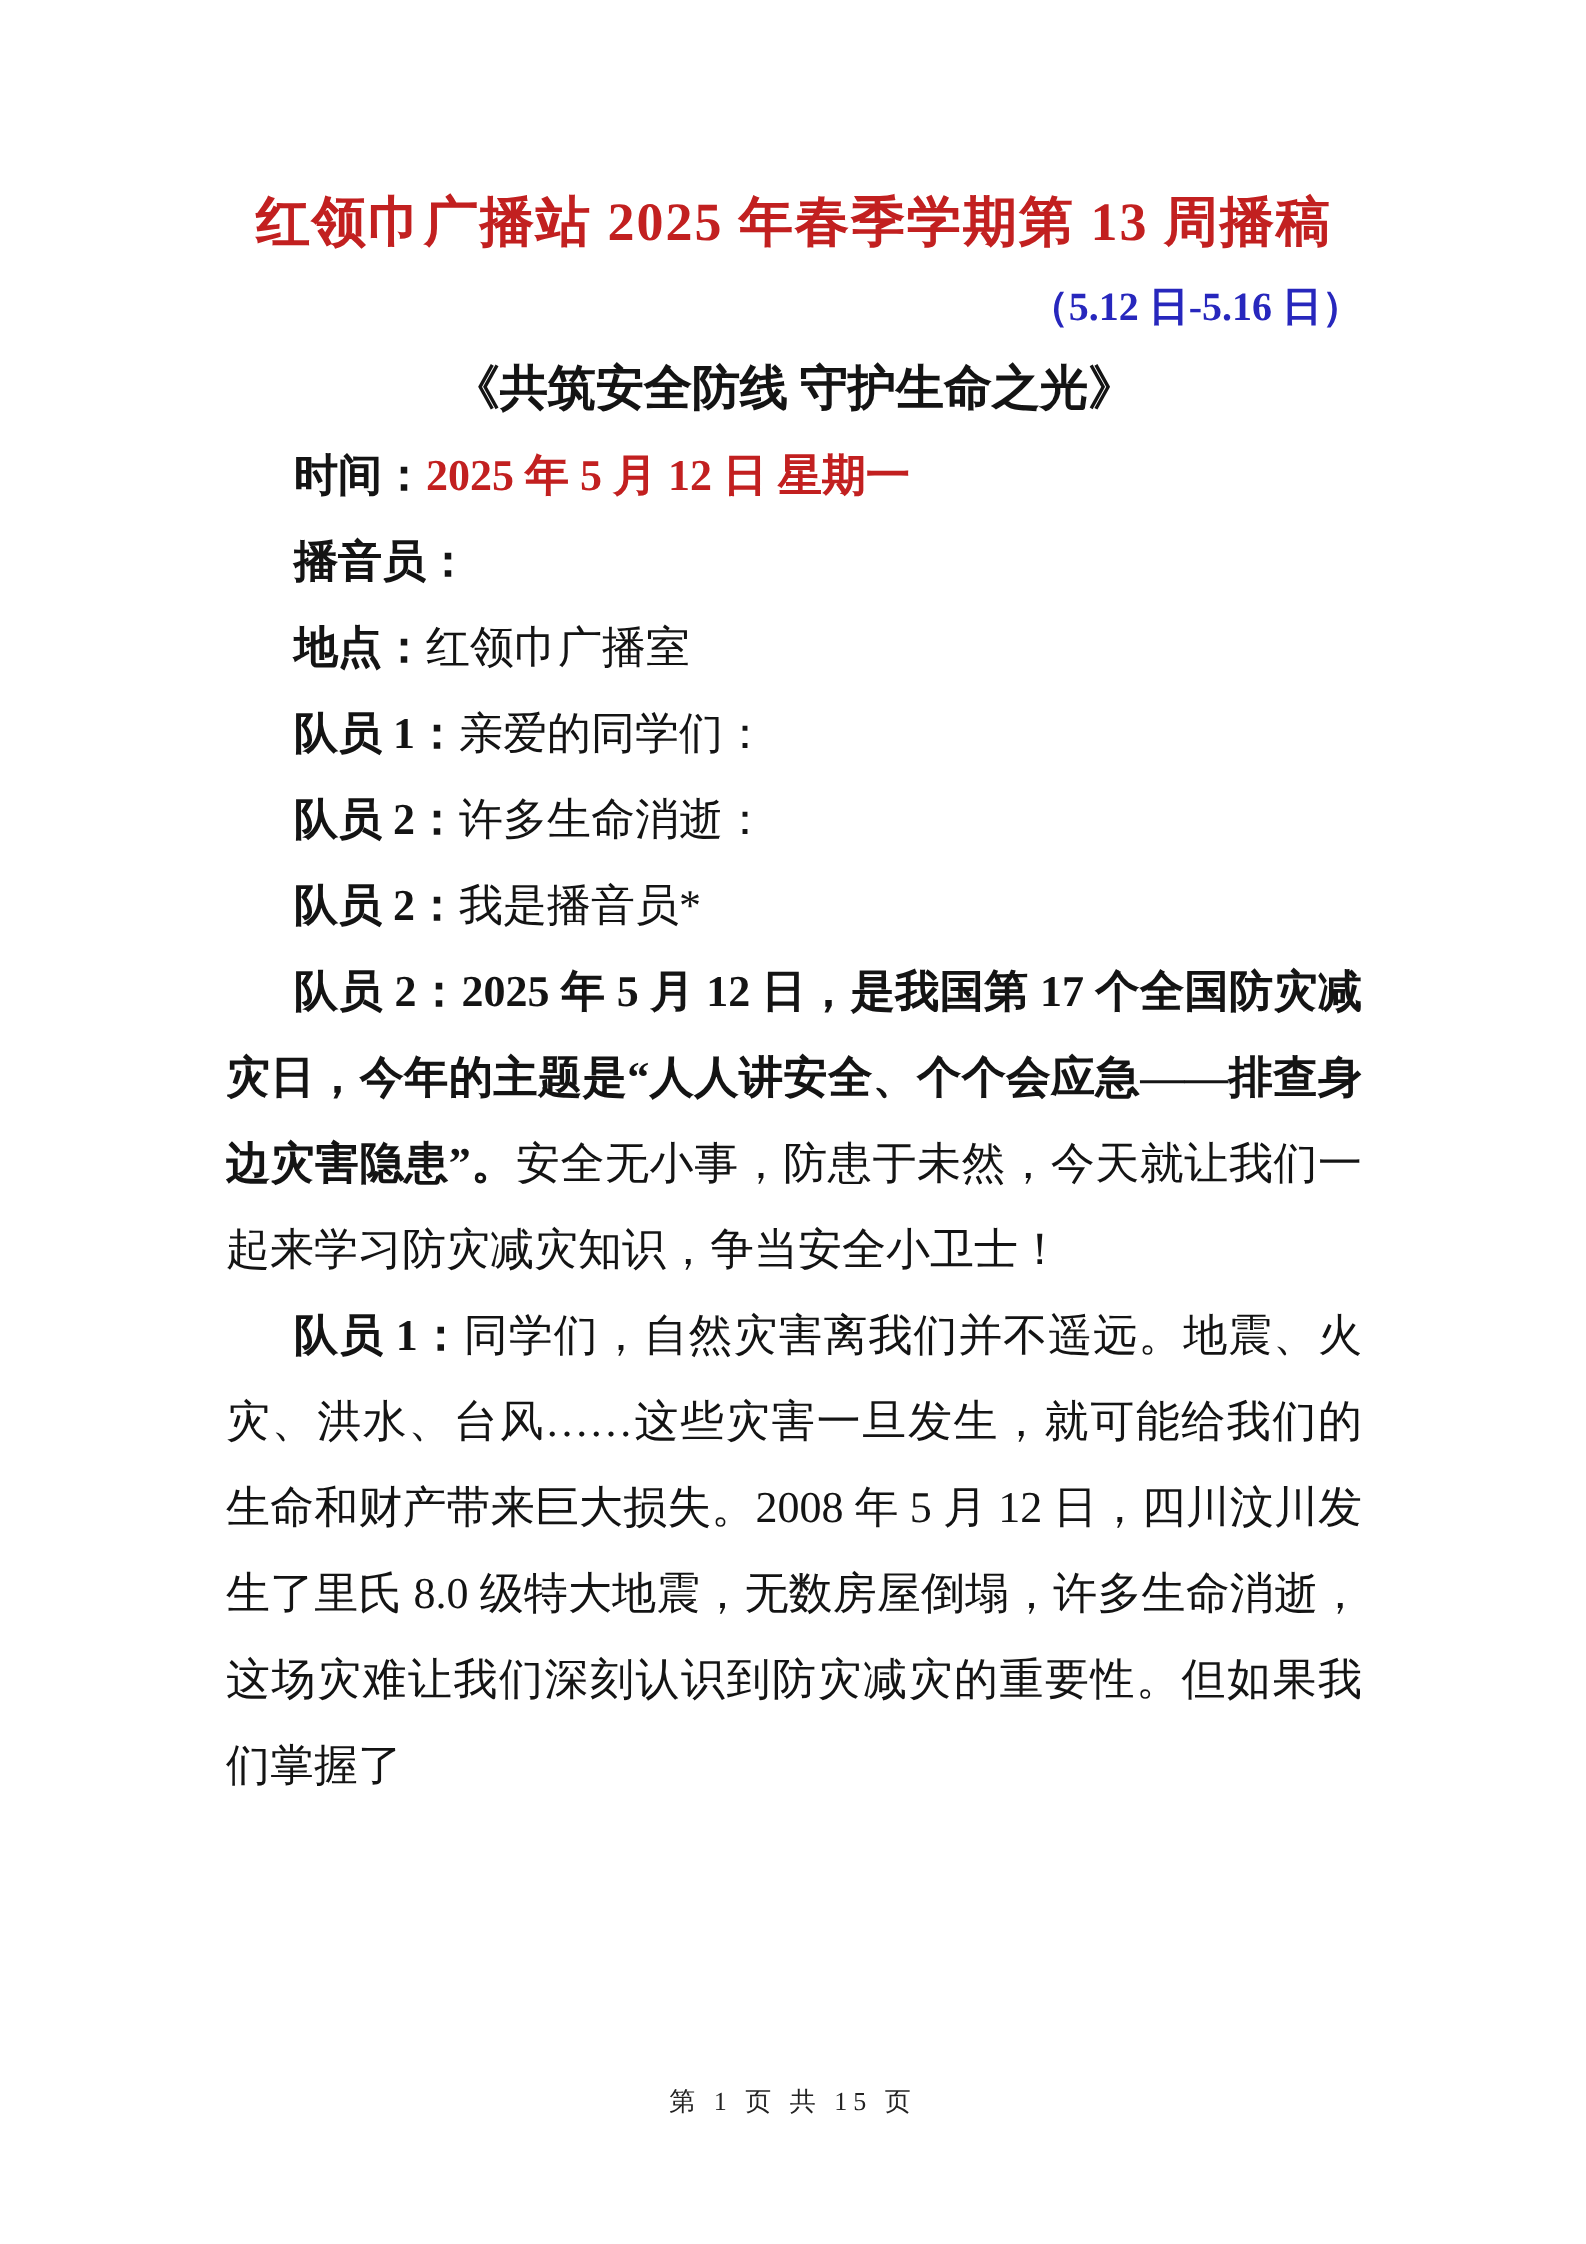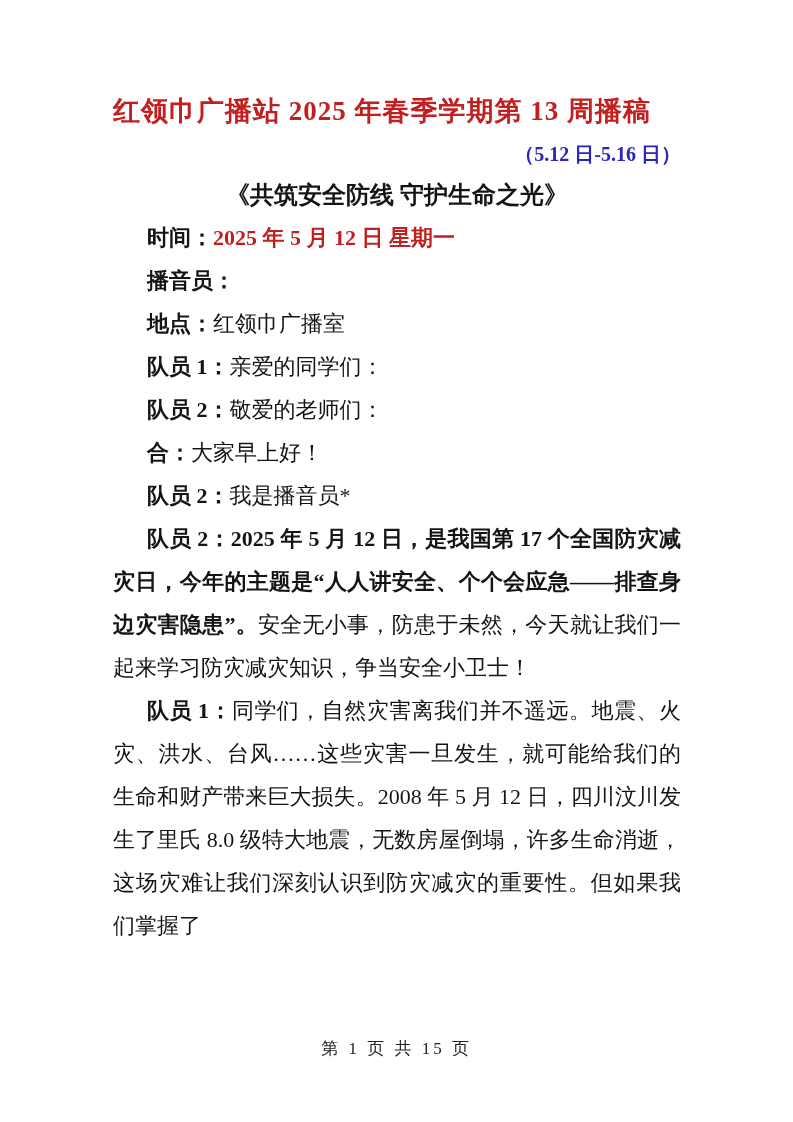--- a/index.html
+++ b/index.html
@@ -19,21 +19,21 @@
     position: absolute;
     inset: 0;
     background: #ffffff;
     padding: 88px 112px 0 113px;
     box-sizing: border-box;
   }
   .doc-title {
     font-size: 27px;
     font-weight: bold;
     color: #c22020;
-    text-align: left;
+    text-align: center;
     line-height: 46px;
     letter-spacing: 1px;
     white-space: nowrap;
   }
   .doc-range {
     font-size: 20px;
     font-weight: bold;
     color: #2727bd;
     text-align: right;
     line-height: 40px;
@@ -58,21 +58,21 @@
   }
   .seg-bold { font-weight: bold; }
   .seg-normal { font-weight: normal; }
   .seg-red { color: #c22020; font-weight: bold; margin-top: 48px; }
   .page-footer {
     position: absolute;
     left: 0;
     right: 0;
     bottom: 62px;
     text-align: center;
-    font-size: 17px;
+    font-size: 13px;
     letter-spacing: 3px;
     color: #222222;
   }
 </style>
 </head>
 <body>
 
 <div class="page">
 
   <div class="doc-title">红领巾广播站 2025 年春季学期第 13 周播稿</div>
@@ -85,23 +85,22 @@
   <div class="body-text">
 
     <p class="para"><span class="seg-bold">时间：</span><span class="seg-red">2025 年 5 月 12 日 星期一</span></p>
 
     <p class="para"><span class="seg-bold">播音员：</span><span class="seg-normal"></span></p>
 
     <p class="para"><span class="seg-bold">地点：</span><span class="seg-normal">红领巾广播室</span></p>
 
     <p class="para"><span class="seg-bold">队员 1：</span><span class="seg-normal">亲爱的同学们：</span></p>
 
-    <p class="para"><span class="seg-bold">队员 2：</span><span class="seg-normal">敬爱的老师们：</span></p>
+    <p class="para"><span class="seg-bold">队员 2：</span><span class="seg-normal">许多生命消逝：</span></p>
 
-    <p class="para"><span class="seg-bold">合：</span><span class="seg-normal">大家早上好！</span></p>
 
 
     <p class="para"><span class="seg-bold">队员 2：</span><span class="seg-normal">我是播音员*</span></p>
 
     <p class="para"><span class="seg-bold">队员 2：2025 年 5 月 12 日，是我国第 17 个全国防灾减灾日，今年的主题是“人人讲安全、个个会应急——排查身边灾害隐患”。</span><span class="seg-normal">安全无小事，防患于未然，今天就让我们一起来学习防灾减灾知识，争当安全小卫士！</span></p>
 
     <p class="para"><span class="seg-bold">队员 1：</span><span class="seg-normal">同学们，自然灾害离我们并不遥远。地震、火灾、洪水、台风……这些灾害一旦发生，就可能给我们的生命和财产带来巨大损失。2008 年 5 月 12 日，四川汶川发生了里氏 8.0 级特大地震，无数房屋倒塌，许多生命消逝，这场灾难让我们深刻认识到防灾减灾的重要性。但如果我们掌握了</span></p>
 
   </div>
 

